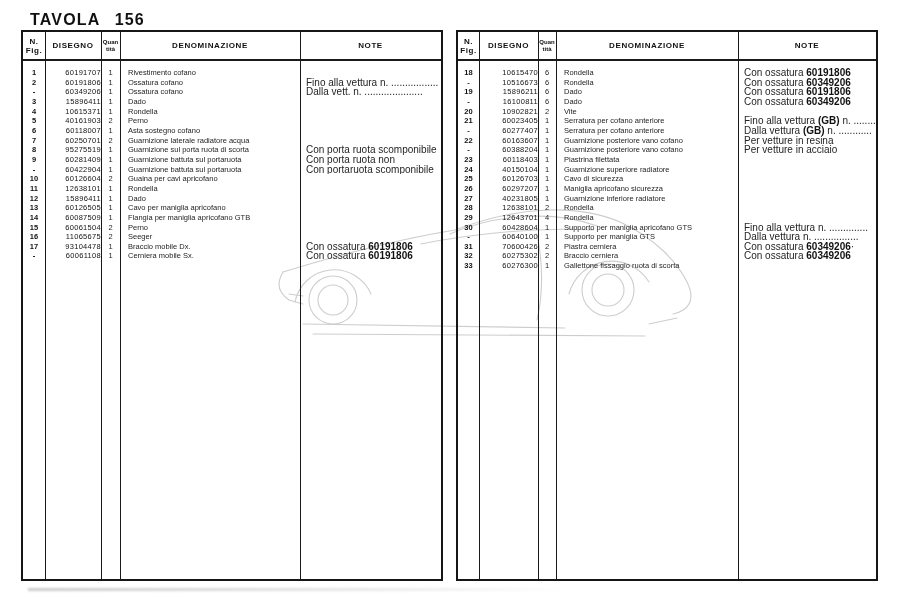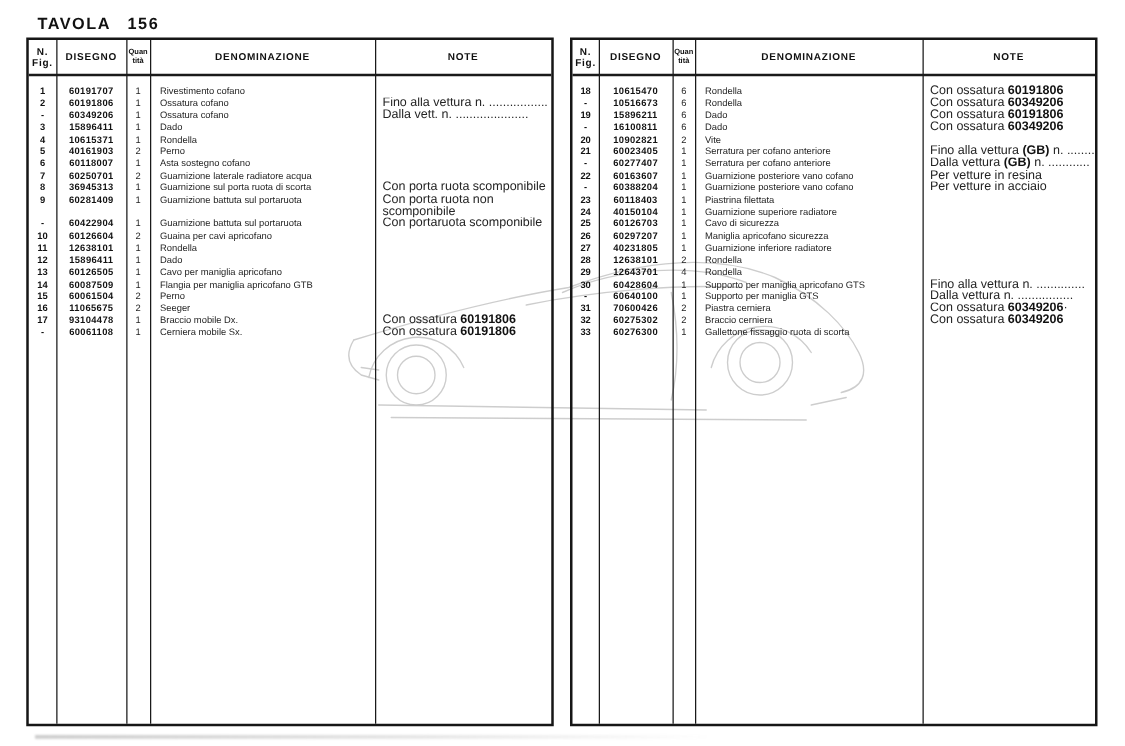--- a/index.html
+++ b/index.html
@@ -3,21 +3,21 @@
 <meta charset="utf-8">
 <style>
   html,body{margin:0;padding:0;}
   body{
     width:900px;height:597px;position:relative;overflow:hidden;
     background:#ffffff;color:#1e1e1e;
     font-family:"Liberation Sans","DejaVu Sans",sans-serif;
   }
   .page-title{
     position:absolute;left:30px;top:11px;z-index:2;
-    font-size:13px;font-weight:bold;letter-spacing:1.2px;word-spacing:9px;color:#111;
+    font-size:16px;font-weight:bold;letter-spacing:1.2px;word-spacing:9px;color:#111;
   }
   .watermark{position:absolute;left:225px;top:178px;z-index:0;}
   .tbl{
     position:absolute;top:30px;width:422px;height:551px;z-index:1;
     border:2px solid #161616;background:transparent;box-sizing:border-box;
   }
   #tbl-left{left:21px;}
   #tbl-right{left:456px;}
   .vline{position:absolute;top:0;bottom:0;width:1px;background:#1a1a1a;}
   .hline{position:absolute;left:0;right:0;top:27px;height:2px;background:#1a1a1a;}
@@ -28,21 +28,21 @@
     display:flex;flex-direction:column;justify-content:center;align-items:center;
     font-weight:bold;font-size:8px;letter-spacing:.6px;line-height:9px;color:#111;
   }
   .hcell.small{font-size:6px;letter-spacing:0;line-height:7px;}
   .tbody{position:absolute;top:29px;left:0;right:0;bottom:0;padding-top:7px;}
   .row{display:grid;height:9.67px;}
   .cell{
     font-size:7.5px;line-height:9.67px;white-space:nowrap;overflow:hidden;color:#242424;
   }
   .c-fig{text-align:center;font-weight:bold;color:#121212;}
-  .c-dis{text-align:center;font-weight:bold;letter-spacing:.3px;color:#121212;}
+  .c-dis{text-align:right;font-weight:normal;letter-spacing:.3px;color:#121212;}
   .c-qty{text-align:center;}
   .c-den{padding-left:8px;}
   .c-note{padding-left:6px;font-size:10px;}
   .c-note b{font-weight:bold;color:#111;}
   .scan-smudge{
     position:absolute;left:28px;top:588px;width:540px;height:3px;z-index:0;
     background:linear-gradient(90deg,rgba(110,110,110,.35),rgba(110,110,110,.18) 55%,rgba(110,110,110,0));
     filter:blur(1px);
   }
 </style>
@@ -148,38 +148,31 @@
       </div>
       <div class="row">
         <span class="cell c-fig">7</span>
         <span class="cell c-dis">60250701</span>
         <span class="cell c-qty">2</span>
         <span class="cell c-den">Guarnizione laterale radiatore acqua</span>
         <span class="cell c-note"></span>
       </div>
       <div class="row">
         <span class="cell c-fig">8</span>
-        <span class="cell c-dis">36945313</span>
+        <span class="cell c-dis">95275519</span>
         <span class="cell c-qty">1</span>
         <span class="cell c-den">Guarnizione sul porta ruota di scorta</span>
         <span class="cell c-note">Con porta ruota scomponibile</span>
       </div>
       <div class="row">
         <span class="cell c-fig">9</span>
         <span class="cell c-dis">60281409</span>
         <span class="cell c-qty">1</span>
         <span class="cell c-den">Guarnizione battuta sul portaruota</span>
         <span class="cell c-note">Con porta ruota non</span>
-      </div>
-      <div class="row">
-        <span class="cell c-fig"></span>
-        <span class="cell c-dis"></span>
-        <span class="cell c-qty"></span>
-        <span class="cell c-den"></span>
-        <span class="cell c-note">scomponibile</span>
       </div>
       <div class="row">
         <span class="cell c-fig">-</span>
         <span class="cell c-dis">60422904</span>
         <span class="cell c-qty">1</span>
         <span class="cell c-den">Guarnizione battuta sul portaruota</span>
         <span class="cell c-note">Con portaruota scomponibile</span>
       </div>
       <div class="row">
         <span class="cell c-fig">10</span>

